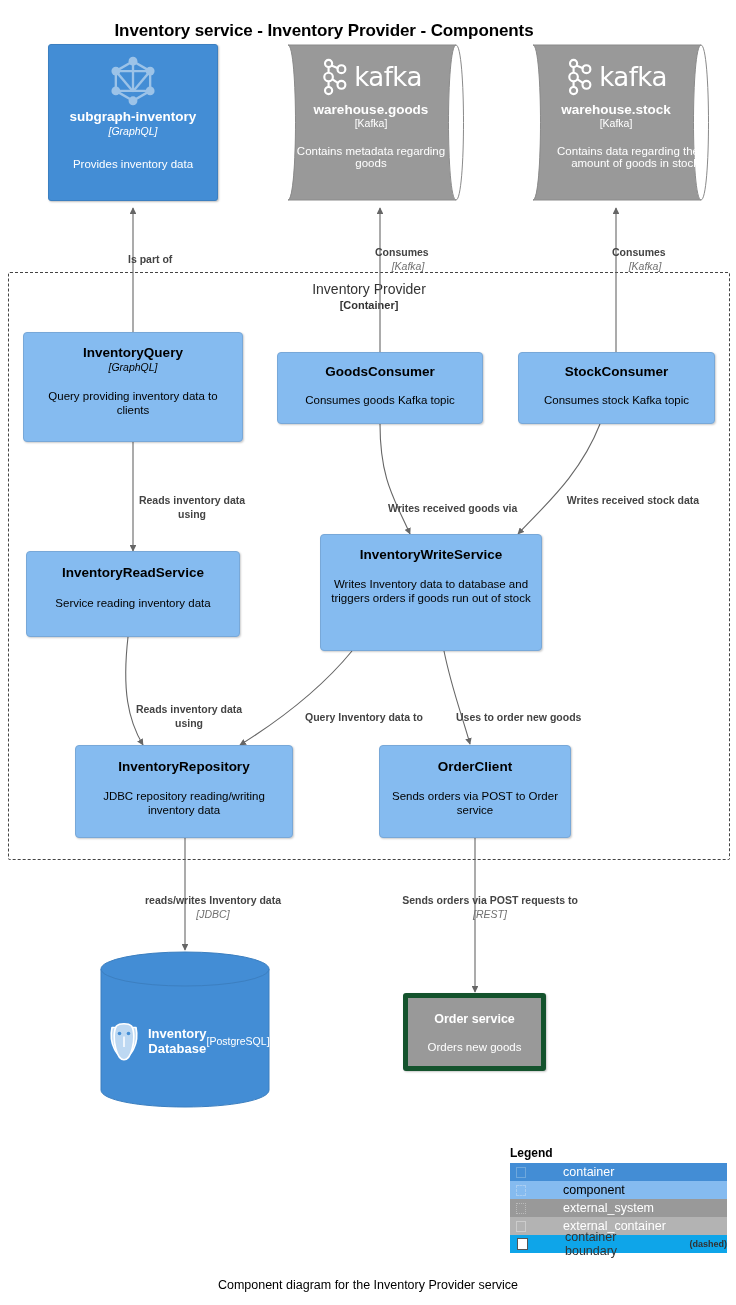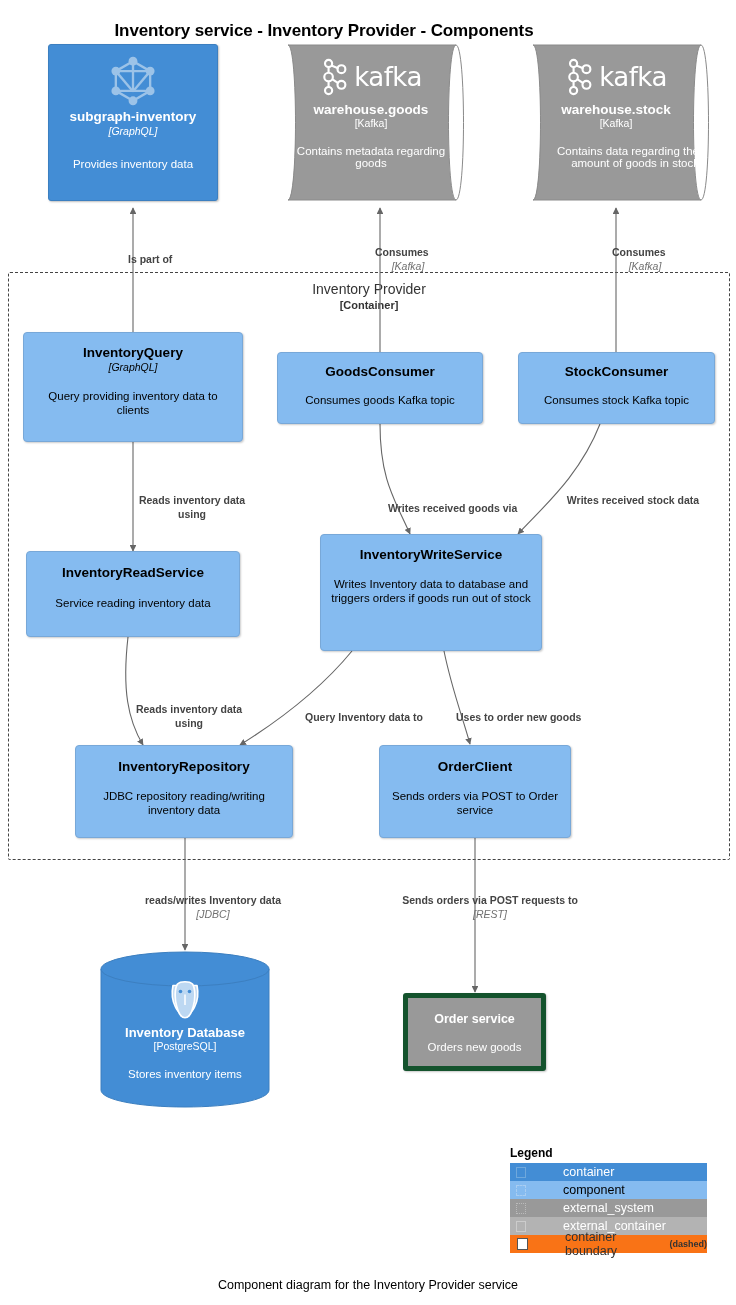--- a/index.html
+++ b/index.html
@@ -119,21 +119,21 @@
     position: absolute;
     left: 0; top: 0;
     width: 100%; height: 100%;
   }
   .db .db-body {
     position: absolute;
     left: 0; top: 0;
     width: 100%; height: 100%;
     box-sizing: border-box;
     display: flex;
-    flex-direction: column;
+    flex-direction: row;
     align-items: center;
     text-align: center;
     color: #ffffff;
   }
 
   
   .boundary {
     position: absolute;
     box-sizing: border-box;
     border: 1.5px dashed #444444;
@@ -171,21 +171,21 @@
     font-style: italic;
     color: #707070;
     font-size: 10.5px;
   }
 
   
   .legend {
     position: absolute;
     left: 510px;
     top: 1146px;
-    width: 197px;
+    width: 217px;
   }
   .legend-title {
     font-size: 12px;
     font-weight: bold;
     color: #000000;
     margin-bottom: 3px;
   }
   .legend-row {
     display: flex;
     align-items: center;
@@ -474,21 +474,21 @@
     <div class="legend-row" style="background:#999999;">
       <span class="legend-swatch" style="border:1px dotted #bbbbbb;"></span>
       <span class="legend-label" style="color:#ffffff;">external_system</span>
     </div>
 
     <div class="legend-row" style="background:#B3B3B3;">
       <span class="legend-swatch" style="border:1px solid #cccccc;"></span>
       <span class="legend-label" style="color:#ffffff;">external_container</span>
     </div>
 
-    <div class="legend-row" style="background:#f97316; padding-left:7px;">
+    <div class="legend-row" style="background:#0ea5e9; padding-left:7px;">
       <span class="legend-swatch" style="border:1px solid #555555; background:#ffffff; width:11px; height:12px;"></span>
       <span class="legend-label" style="color:#333333;">container boundary</span>
       <span class="legend-sub" style="color:#333333;">(dashed)</span>
     </div>
   </div>
 
   <div class="caption">Component diagram for the Inventory Provider service</div>
 
 </div>
 

